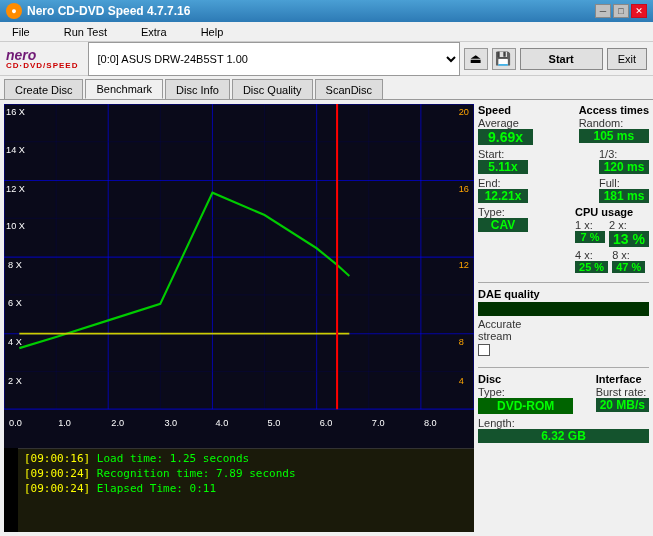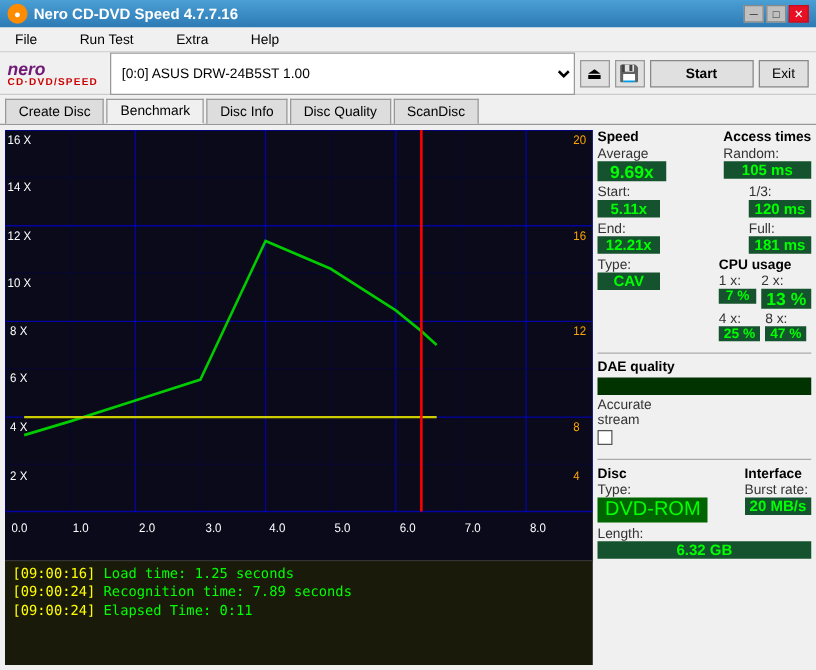--- a/index.html
+++ b/index.html
@@ -127,20 +127,21 @@
     .chart-area {
       flex: 1;
       position: relative;
       background: #0a0a0a;
     }
     .chart-log {
       height: 84px;
       background: #0a0a0a;
       border-top: 1px solid #333;
       overflow: hidden;
+      margin-left: 14px;
     }
     .log-line { font-size: 11px; padding: 1px 4px; color: #00ff00; font-family: monospace; }
     .log-line .time { color: #ffff00; }
 
     
     .right-panel {
       width: 175px;
       padding: 4px 4px 4px 0;
       display: flex;
       flex-direction: column;
@@ -157,23 +158,23 @@
       font-weight: bold;
       min-width: 50px;
       text-align: center;
     }
     .stat-header { font-weight: bold; font-size: 11px; color: #000; margin-bottom: 1px; }
     .divider { border-top: 1px solid #aaa; margin: 3px 0; }
 
     .disc-type-val {
       background: #006400;
       color: #00ff00;
-      padding: 1px 6px;
-      font-size: 16px;
-      font-weight: normal;
+      padding: 1px 19px;
+      font-size: 12px;
+      font-weight: bold;
       text-align: center;
       display: inline-block;
     }
     .checkbox-row { display: flex; align-items: center; gap: 4px; margin: 2px 0; }
     .checkbox { width: 12px; height: 12px; border: 1px solid #555; background: white; display: inline-block; }
 
     
     svg.chart { width: 100%; height: 100%; }
   </style>
 </head>

